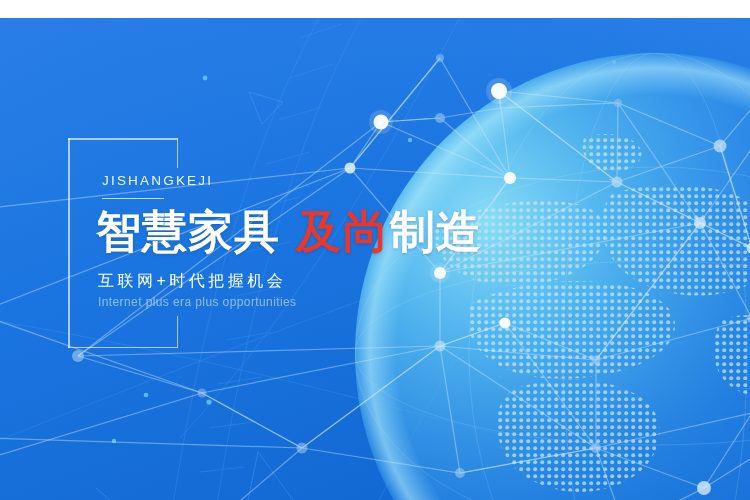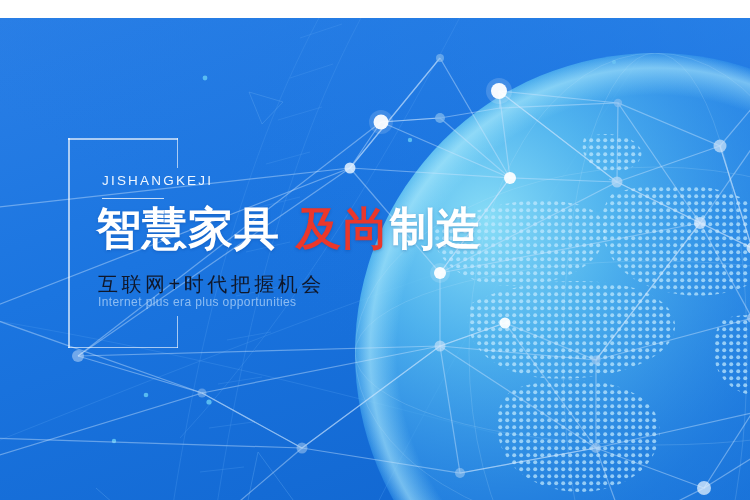--- a/index.html
+++ b/index.html
@@ -50,37 +50,37 @@
   }
   .eyebrow-rule {
     position:absolute; left:34px; top:70px;
     width:62px; height:1.3px;
     background:rgba(255,255,255,.75);
   }
 
   .headline {
     position:absolute; left:28px; top:82px;
     white-space:nowrap;
-    font-family:Liberation Mono, monospace;
+    font-family:Liberation Serif, serif;
     font-weight:700;
     font-size:45px;
     line-height:1;
     letter-spacing:1px;
     color:#ffffff;
     text-shadow:0 1px 3px rgba(0,40,110,.25);
   }
   .headline .hl-a { color:#ffffff; }
   .headline .hl-gap { display:inline-block; width:16px; }
   .headline .hl-red { color:#ea372b; letter-spacing:2px; }
   .headline .hl-b { color:#ffffff; }
 
   .sub-cn {
     position:absolute; left:30px; top:143px;
-    font-size:20px; letter-spacing:3.5px;
-    color:#0f172a; font-weight:400;
+    font-size:16px; letter-spacing:3.5px;
+    color:#ffffff; font-weight:400;
     white-space:nowrap;
     font-family:"Liberation Sans", sans-serif;
   }
   .sub-en {
     position:absolute; left:30px; top:167px;
     font-size:12px; letter-spacing:.4px;
     color:rgba(210,232,255,.62);
     white-space:nowrap;
   }
 </style>

